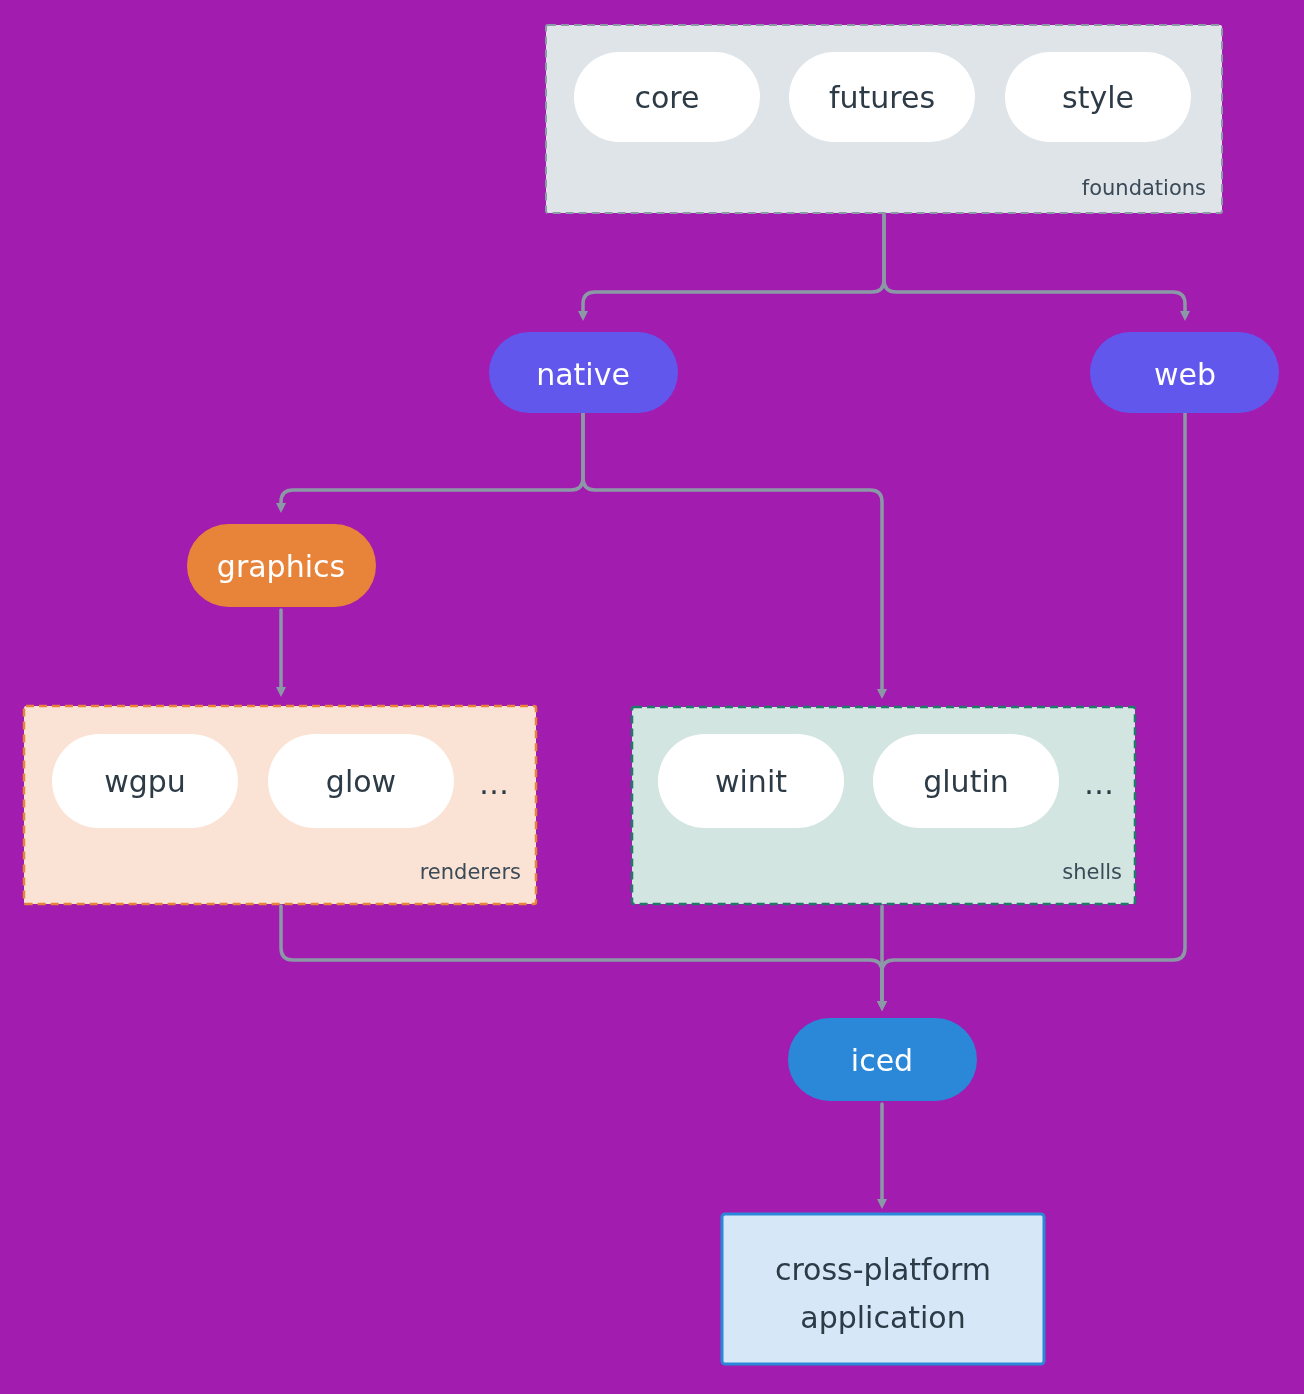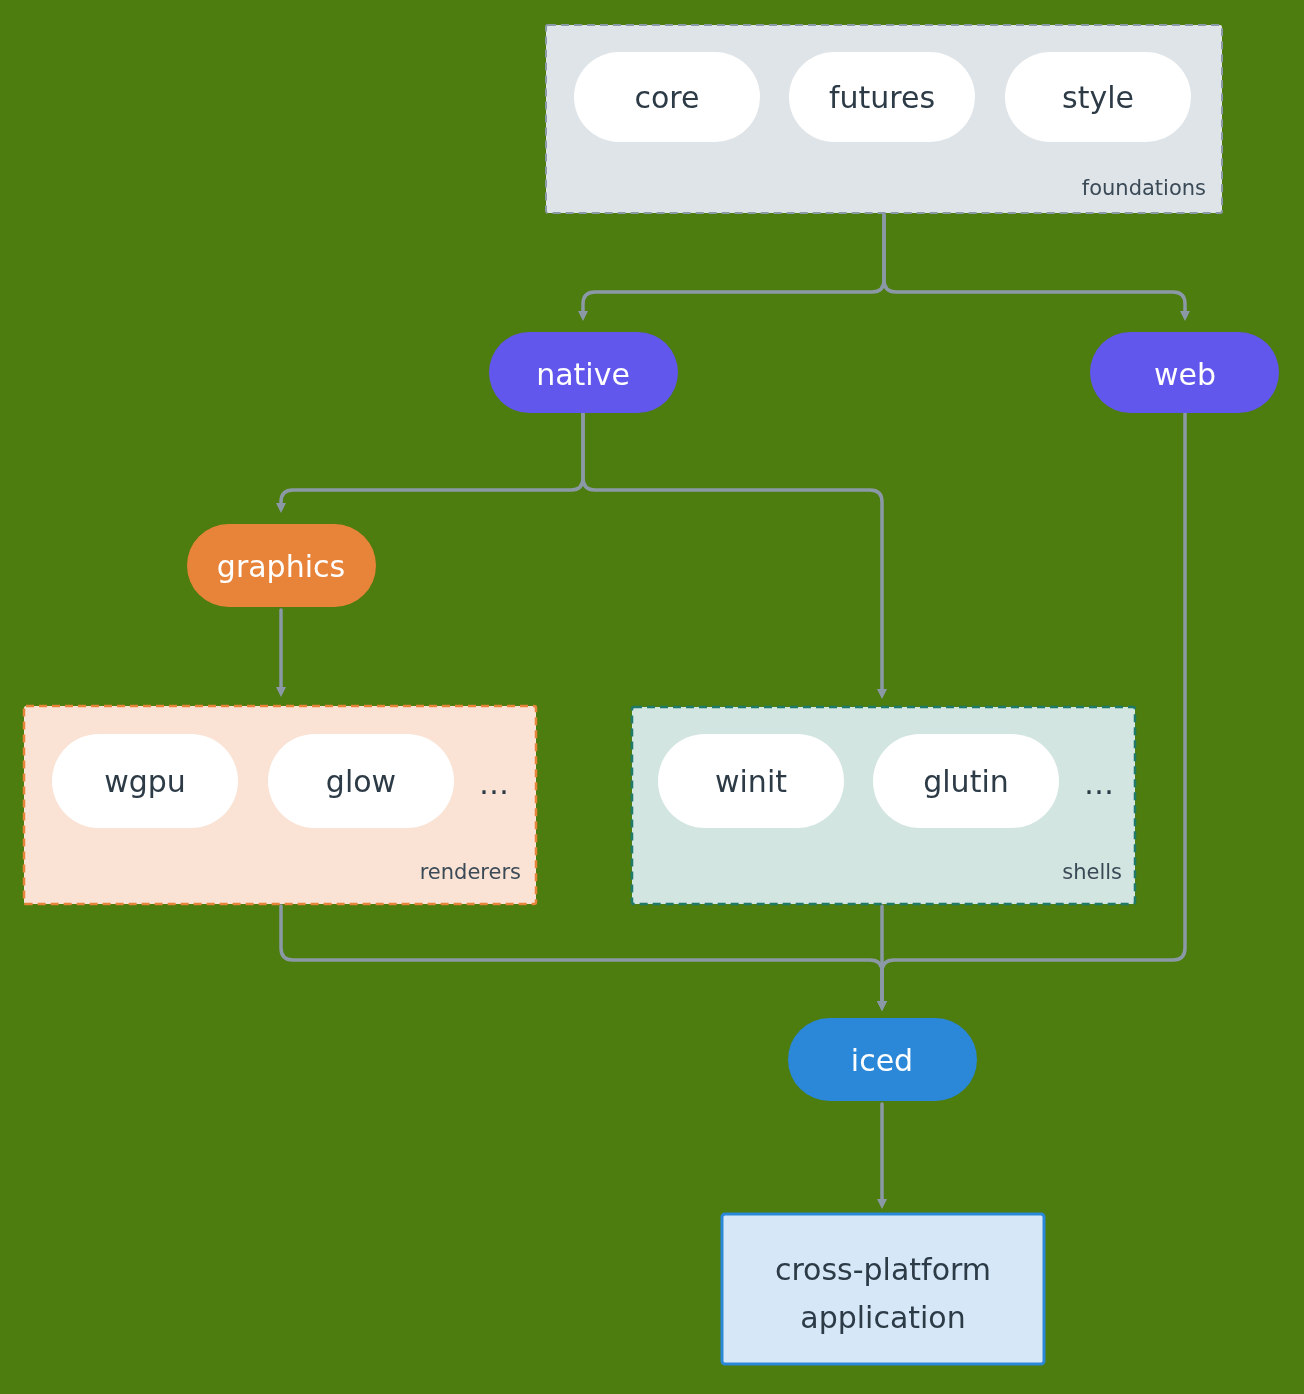--- a/index.html
+++ b/index.html
@@ -10,21 +10,21 @@
   body {
     width: 1304px;
     height: 1394px;
     overflow: hidden;
     font-family: "DejaVu Sans", "Liberation Sans", sans-serif;
   }
   #diagram-root {
     position: relative;
     width: 1304px;
     height: 1394px;
-    background: #4d7c0f;
+    background: #a21caf;
     text-decoration: underline;
   }
   svg#diagram-svg {
     position: absolute;
     top: 0;
     left: 0;
     width: 1304px;
     height: 1394px;
     display: block;
   }

